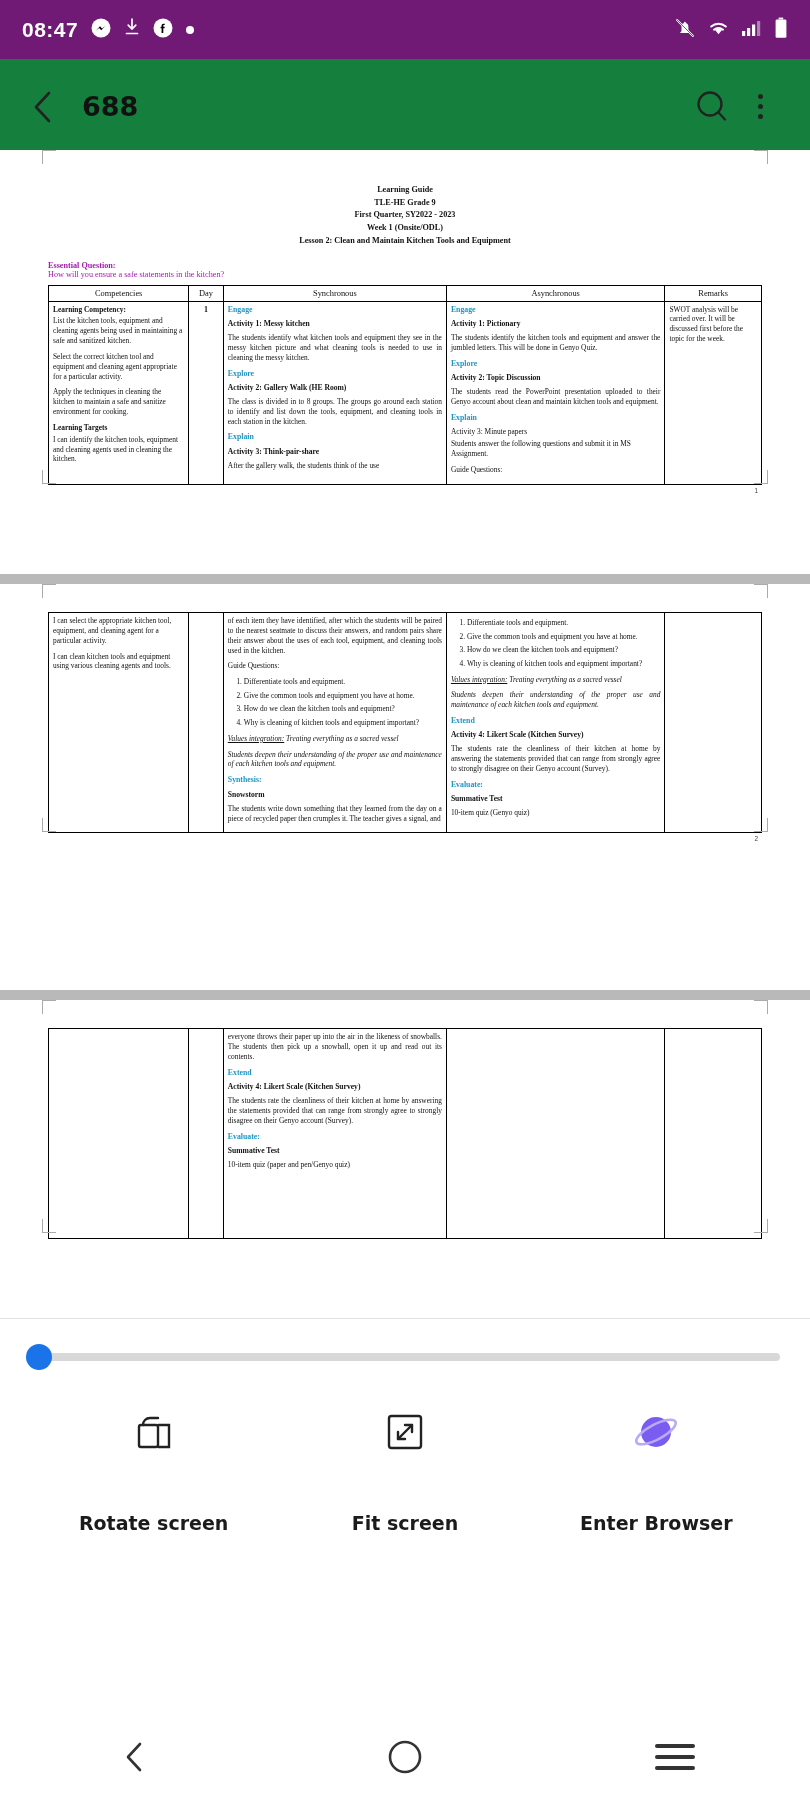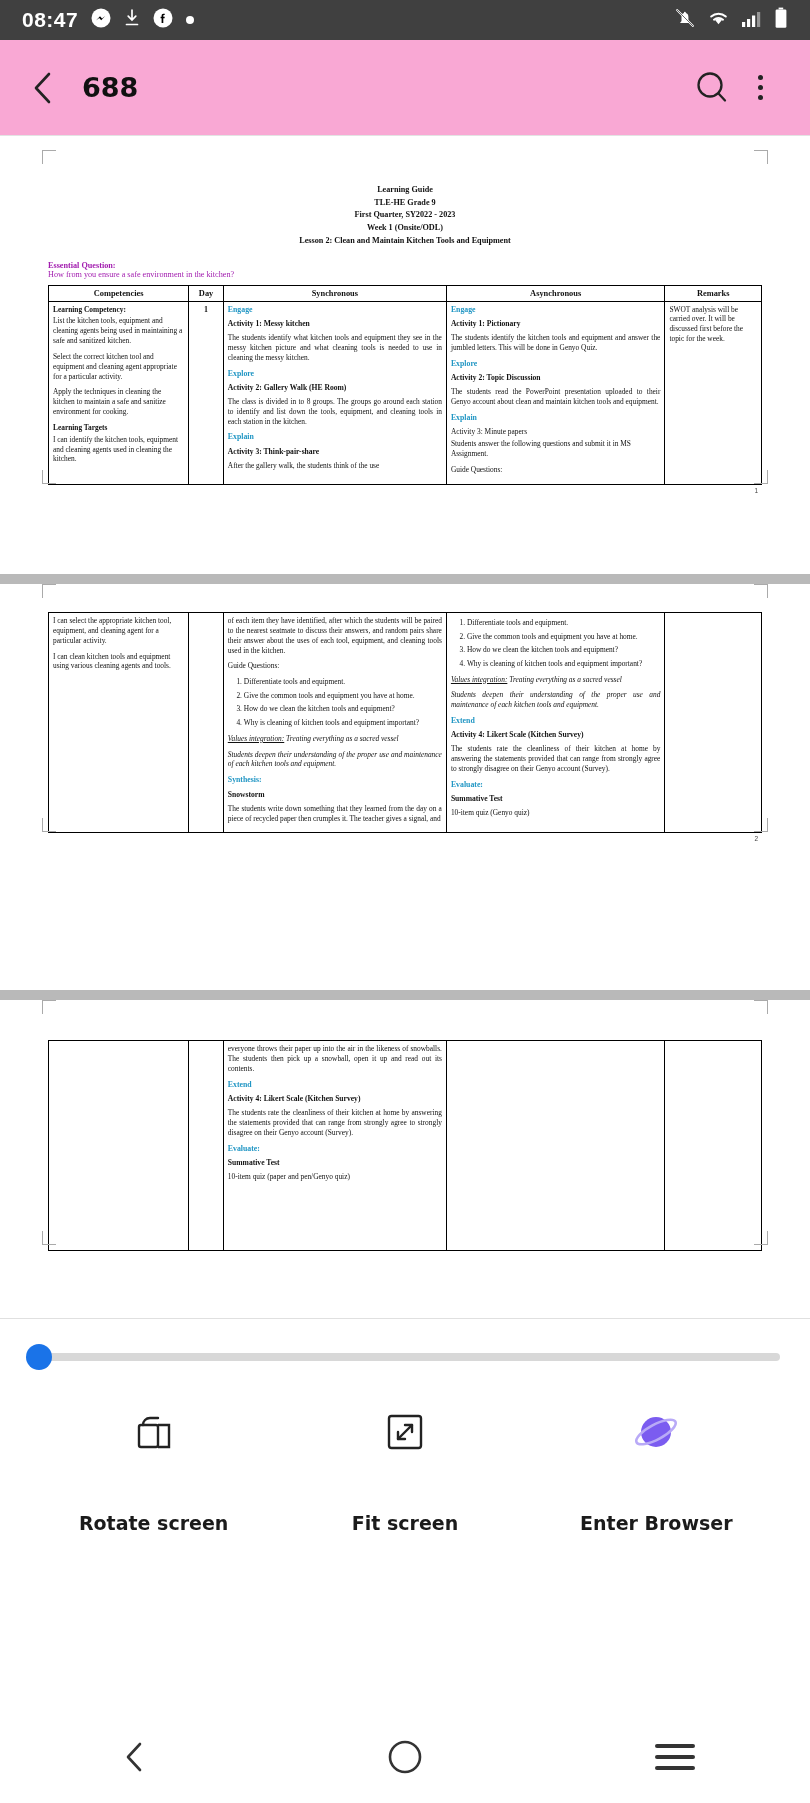--- a/index.html
+++ b/index.html
@@ -6,33 +6,33 @@
   body {
     width: 810px; height: 1803px;
     background: #ffffff;
     font-family: "Liberation Sans", sans-serif;
     overflow: hidden;
     position: relative;
   }
 
   
   .statusbar {
-    height: 40px; background: #404040; color: #fff;
+    height: 59px; background: #701a75; color: #fff;
     display: flex; align-items: center; justify-content: space-between;
     padding: 0 22px;
   }
   .sb-left { display: flex; align-items: center; gap: 13px; }
   .sb-time { font-size: 21px; font-weight: bold; letter-spacing: .5px; }
   .sb-right { display: flex; align-items: center; gap: 11px; }
   .icon-dot { width: 8px; height: 8px; border-radius: 50%; background:#fff; display:inline-block; }
   .ic { display:inline-block; }
 
   
   .appbar {
-    height: 96px; background: #f9a8d4;
+    height: 96px; background: #15803d;
     display: flex; align-items: center; padding: 0 26px;
     border-bottom: 1px solid #e3e3e3;
   }
   .back-chevron {
     width: 34px; height: 34px; flex: 0 0 auto;
     display:flex; align-items:center; justify-content:center;
   }
   .appbar-title {
     font-size: 27px; font-weight: bold; color:#111; margin-left: 22px;
     font-family: "DejaVu Sans", sans-serif;
@@ -62,21 +62,21 @@
   .cm-br { bottom:0; right:42px; border-right:1px solid #aaa; border-bottom:1px solid #aaa;}
 
   .doc-head { text-align:center; font-family:"Liberation Serif", serif; font-weight:bold; font-size:8.2px; line-height:1.55; color:#111;}
   .eq-block { margin-top:13px; font-family:"Liberation Serif", serif; color:#a21caf; }
   .eq-label { font-weight:bold; font-size:8.2px; }
   .eq-text { font-size:8.2px; }
 
   table.lg { border-collapse: collapse; width:100%; margin-top:6px; table-layout: fixed;
              font-family:"Liberation Serif", serif; color:#111;}
   table.lg td, table.lg th { border:1px solid #000; vertical-align: top; padding:3px 4px; }
-  table.lg th { text-align:center; font-size:8.4px; font-weight:bold; padding:3px 2px;}
+  table.lg th { text-align:center; font-size:8.4px; font-weight:normal; padding:3px 2px;}
   .col-comp { width: 122px; }
   .col-day  { width: 30px; }
   .col-sync { width: 194px; }
   .col-async{ width: 190px; }
   .col-rem  { width: 84px; }
 
   .cell { font-size:7.4px; line-height:1.33; }
   .cell p { margin: 0 0 6px 0; font-family: Liberation Serif, serif; }
   .cell p.tight { margin-bottom:2px; }
   .phase { color:#2196c4; font-weight:bold; font-size:7.8px; margin-bottom:4px; }
@@ -212,21 +212,21 @@
       <div class="doc-head">
         <div>Learning Guide</div>
         <div>TLE-HE Grade 9</div>
         <div>First Quarter, SY2022 - 2023</div>
         <div>Week 1 (Onsite/ODL)</div>
         <div>Lesson 2:  Clean and Maintain Kitchen Tools and Equipment</div>
       </div>
 
       <div class="eq-block">
         <div class="eq-label">Essential Question:</div>
-        <div class="eq-text">How from you ensure a safe environment in the kitchen?</div>
+        <div class="eq-text">How will you ensure a safe statements in the kitchen?</div>
       </div>
 
       <table class="lg">
         <colgroup>
           <col class="col-comp">
             <col class="col-day">
             <col class="col-sync">
             <col class="col-async">
             <col class="col-rem">
         </colgroup>
@@ -341,21 +341,21 @@
         </table>
       <div class="pagenum">2</div>
       <div class="crop-mark cm-bl" style="bottom:10px;"></div>
       <div class="crop-mark cm-br" style="bottom:10px;"></div>
     </div>
   </div>
 
   <div class="page-sep"></div>
 
   <div class="page" style="height:320px;">
-    <div class="page-inner" style="padding-top:40px;">
+    <div class="page-inner" style="padding-top:28px;">
       <div class="crop-mark cm-tl"></div>
       <div class="crop-mark cm-tr"></div>
       <table class="lg" style="margin-top:0;">
         <colgroup>
           <col class="col-comp">
             <col class="col-day">
             <col class="col-sync">
             <col class="col-async">
             <col class="col-rem">
         </colgroup>

